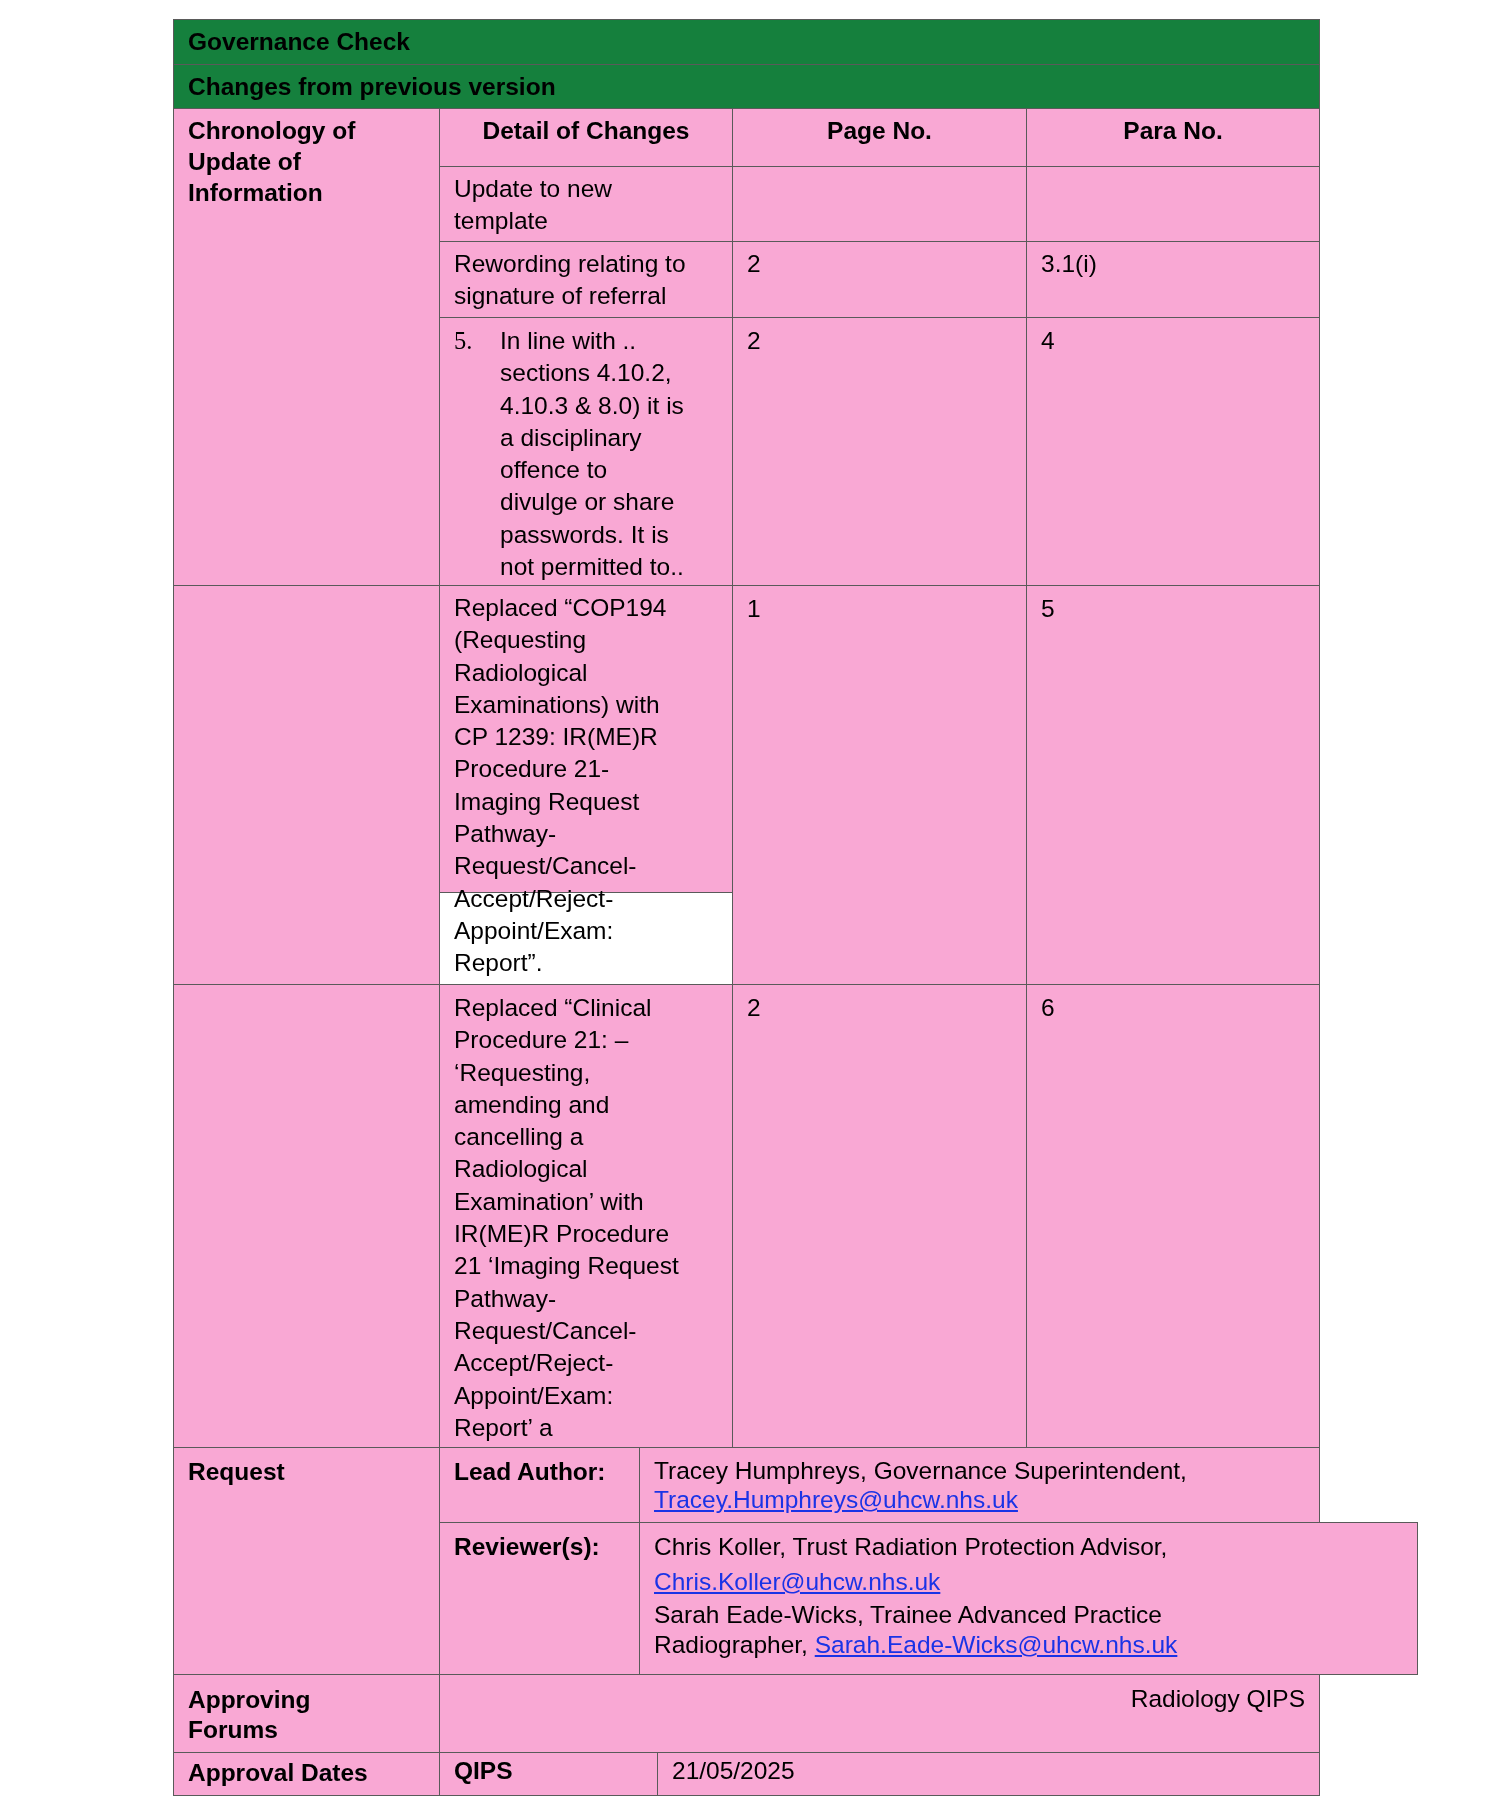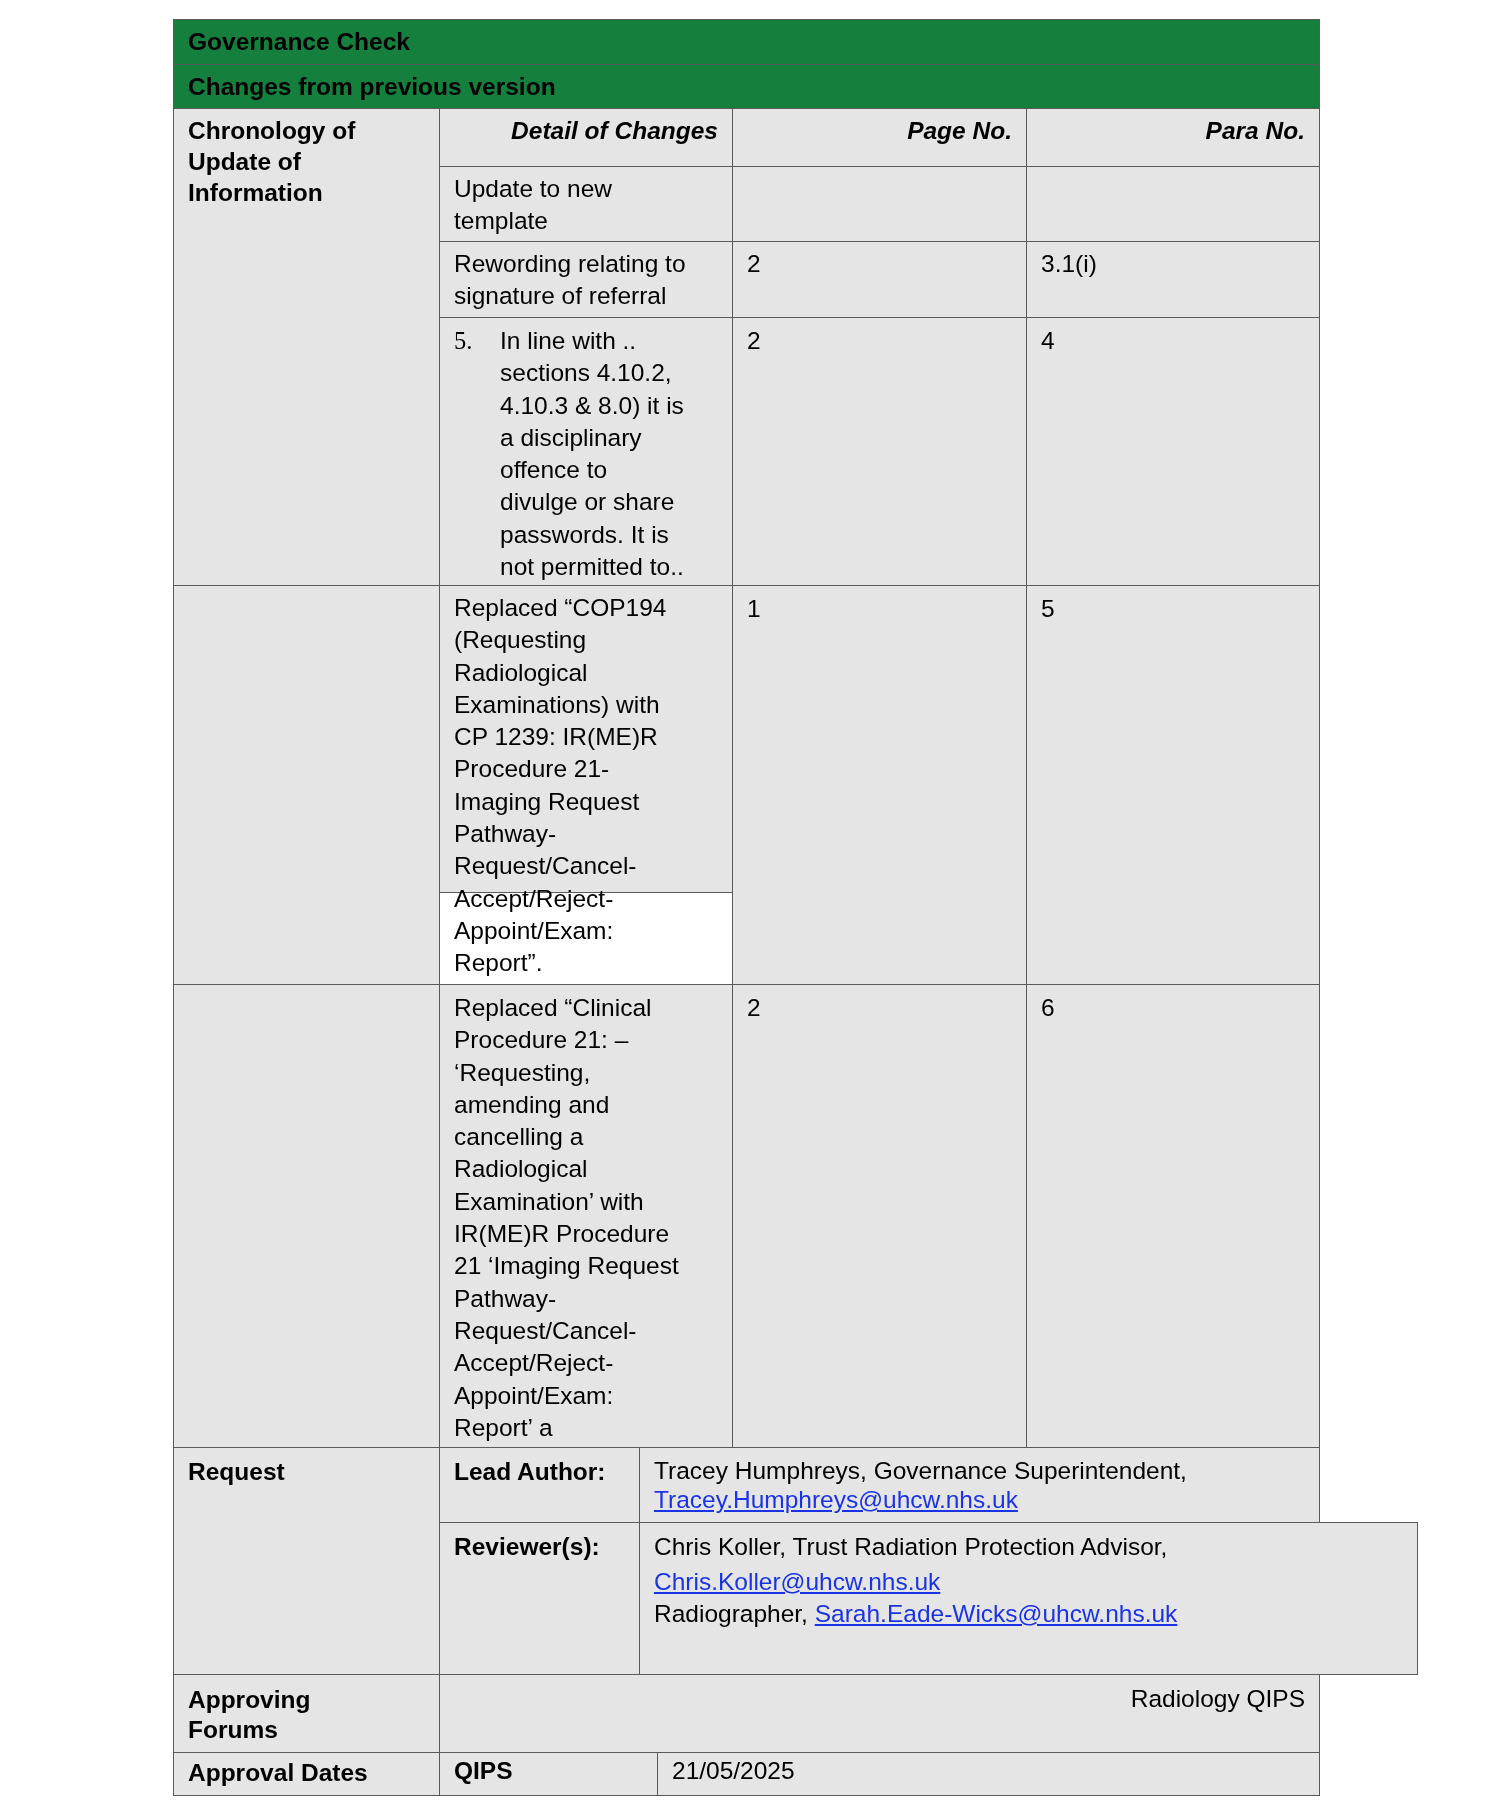--- a/index.html
+++ b/index.html
@@ -1,22 +1,22 @@
 <!DOCTYPE html>
 <html><head>
 <meta charset="utf-8">
 <style>
   html, body { margin:0; padding:0; background:#ffffff; }
   body { width:1512px; height:1816px; position:relative; overflow:hidden;
          font-family:"Liberation Sans", sans-serif; color:#000; }
-  .cell { position:absolute; box-sizing:border-box; border:1.5px solid #5a5a5a; background:#e5e5e5;
+  .cell { position:absolute; box-sizing:border-box; border:1.5px solid #5a5a5a; background:#f9a8d4;
           padding:6px 14px 0 14px; font-size:24.5px; line-height:32.3px; }
   .gray { background:#15803d; font-weight:bold; line-height:40px; padding-top:2px; }
   .bold { font-weight:bold; }
-  .center { text-align:right;font-style:italic; }
+  .center { text-align:center; }
   .lbl { line-height:31px; }
   .line { display:block; white-space:nowrap; }
   a.link { color:#1a33e6; text-decoration:underline; }
   .num5 { font-family:"Liberation Serif", serif; position:absolute; left:14px; }
   .indent { padding-left:60px; }
 </style>
 </head>
 <body>
 
 <div class="cell gray" style="left:173px; top:19px; width:1147px; height:46px;">
@@ -137,20 +137,21 @@
 <div class="cell" style="left:639px; top:1447px; width:681px; height:76px; padding-top:8px; line-height:29px;">
   <span class="line">Tracey Humphreys, Governance Superintendent,</span>
   <a class="link line" href="#">Tracey.Humphreys@uhcw.nhs.uk</a>
 </div>
 <div class="cell bold" style="left:439px; top:1522px; width:201px; height:153px; padding-top:8px;">
   <span>Reviewer(s):</span>
 </div>
 <div class="cell" style="left:639px; top:1522px; width:779px; height:153px; padding-top:6px; line-height:35px;">
   <span class="line">Chris Koller, Trust Radiation Protection Advisor,</span>
   <a class="link line" href="#">Chris.Koller@uhcw.nhs.uk</a>
+  <span class="line" style="line-height:31px;">Sarah Eade-Wicks, Trainee Advanced Practice</span>
   <span class="line" style="line-height:29px;"><span>Radiographer, </span><a class="link" href="#">Sarah.Eade-Wicks@uhcw.nhs.uk</a></span>
 </div>
 
 <div class="cell bold lbl" style="left:173px; top:1674px; width:267px; height:79px; padding-top:10px; line-height:30px;">
   <span class="line">Approving</span>
   <span class="line">Forums</span>
 </div>
 <div class="cell" style="left:439px; top:1674px; width:881px; height:79px; padding-top:8px;text-align:right;">
   <span>Radiology QIPS</span>
 </div>

